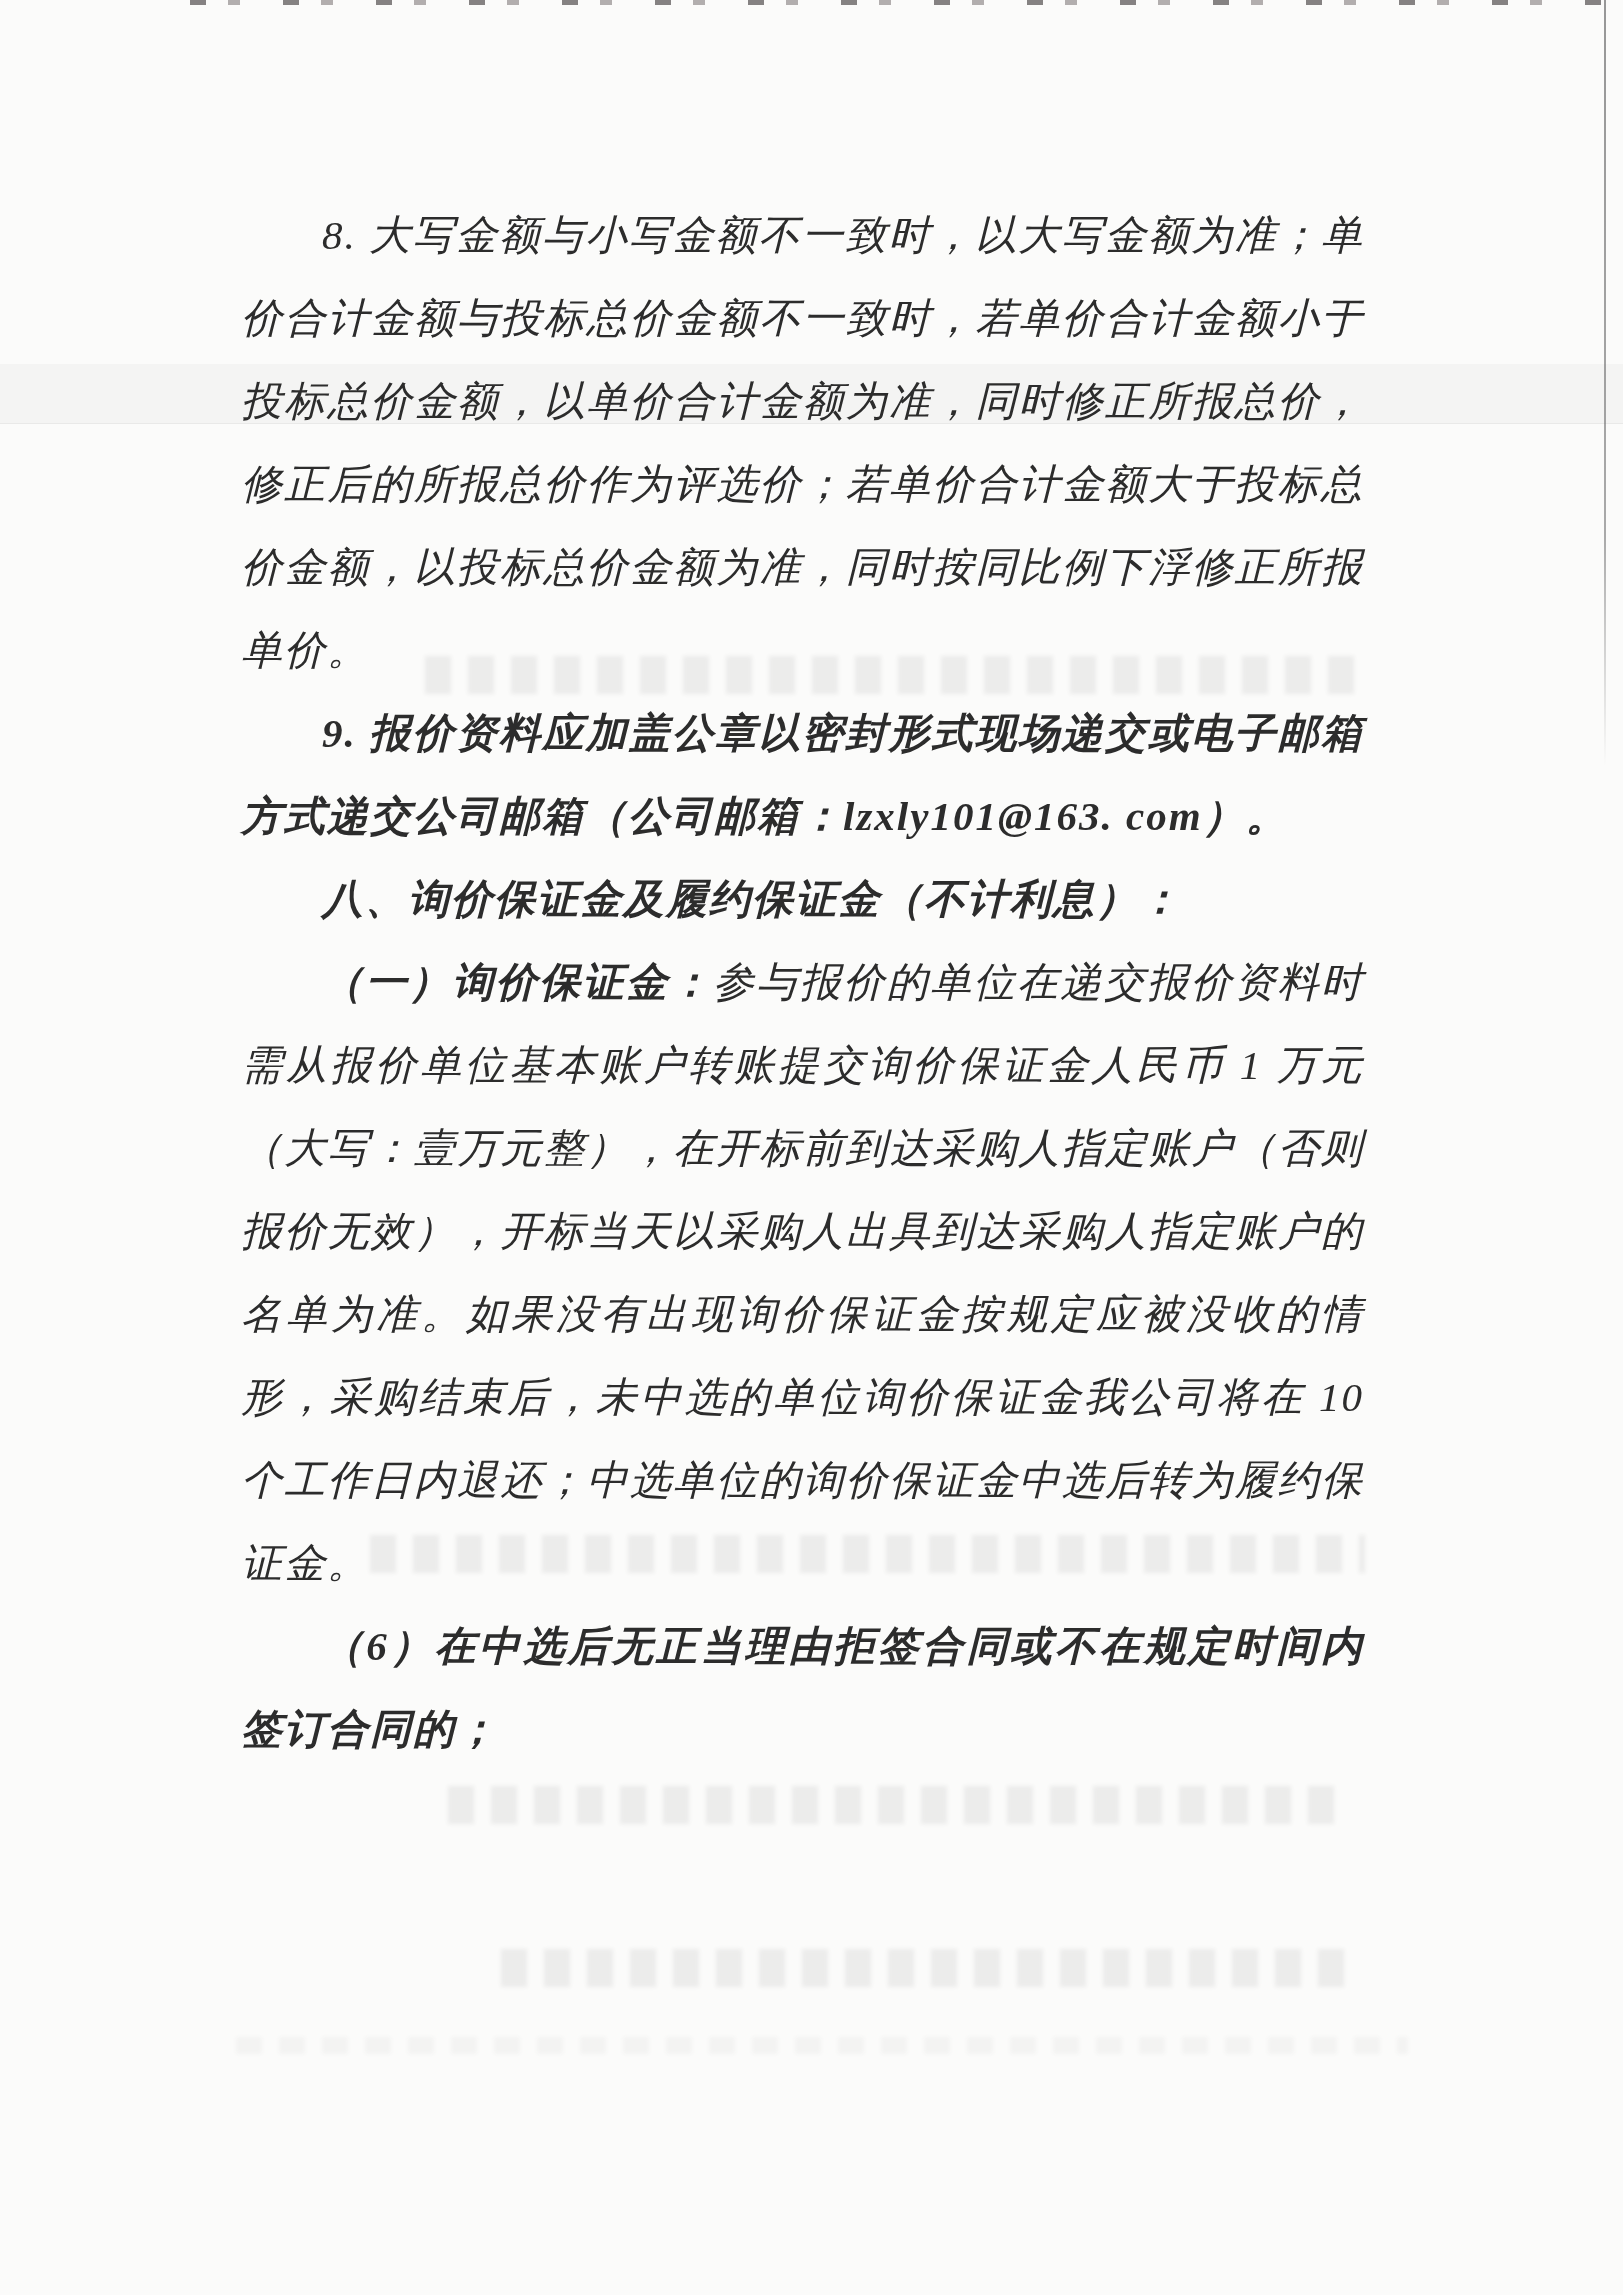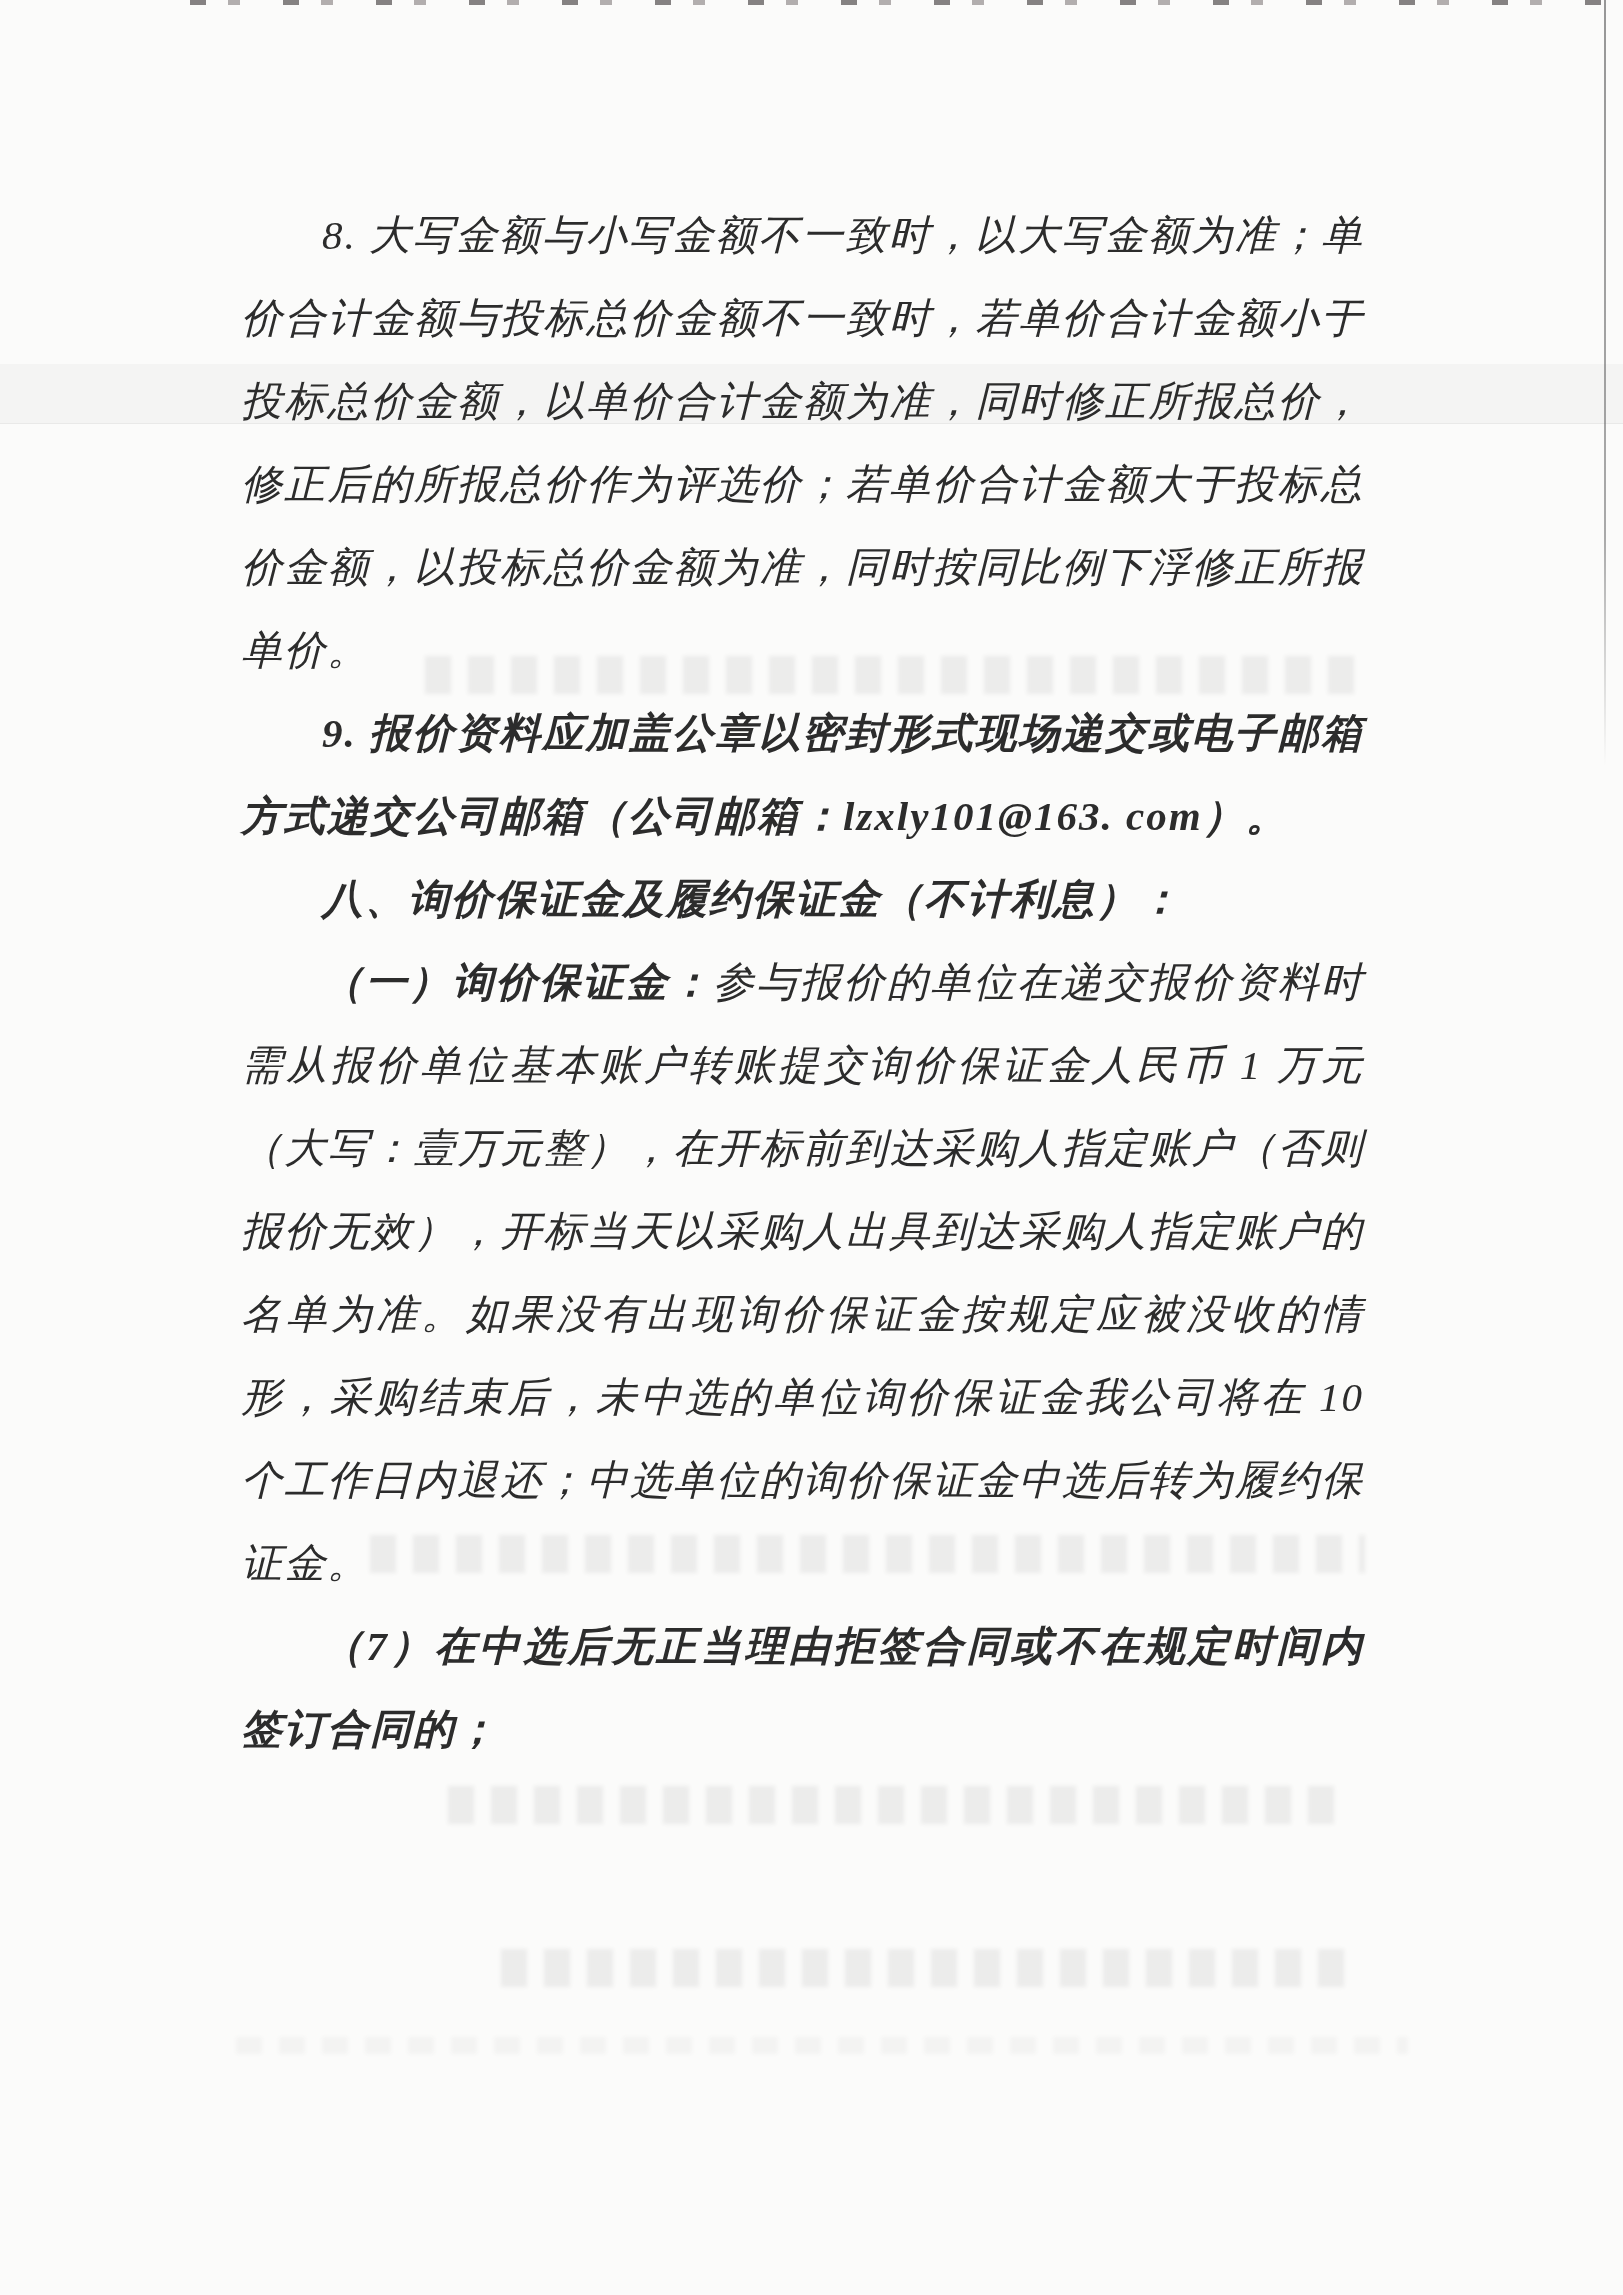--- a/index.html
+++ b/index.html
@@ -93,17 +93,17 @@
     <p class="normal">8. 大写金额与小写金额不一致时，以大写金额为准；单价合计金额与投标总价金额不一致时，若单价合计金额小于投标总价金额，以单价合计金额为准，同时修正所报总价，修正后的所报总价作为评选价；若单价合计金额大于投标总价金额，以投标总价金额为准，同时按同比例下浮修正所报单价。</p>
 
     <p class="bold">9. 报价资料应加盖公章以密封形式现场递交或电子邮箱方式递交公司邮箱（公司邮箱：lzxly101@163. com）。</p>
 
     <p class="bold">八、询价保证金及履约保证金（不计利息）：</p>
 
     <p class="normal"><span class="bold">（一）询价保证金：</span><span class="normal">参与报价的单位在递交报价资料时需从报价单位基本账户转账提交询价保证金人民币 1 万元（大写：壹万元整），在开标前到达采购人指定账户（否则报价无效），开标当天以采购人出具到达采购人指定账户的名单为准。如果没有出现询价保证金按规定应被没收的情形，采购结束后，未中选的单位询价保证金我公司将在 10 个工作日内退还；中选单位的询价保证金中选后转为履约保证金。</span></p>
 
 
 
-    <p class="bold">（7）在中选后无正当理由拒签合同或不在规定时间内签订合同的；</p>
+    <p class="bold">（6）在中选后无正当理由拒签合同或不在规定时间内签订合同的；</p>
 
   </div>
 </div>
 
 
 </body></html>

